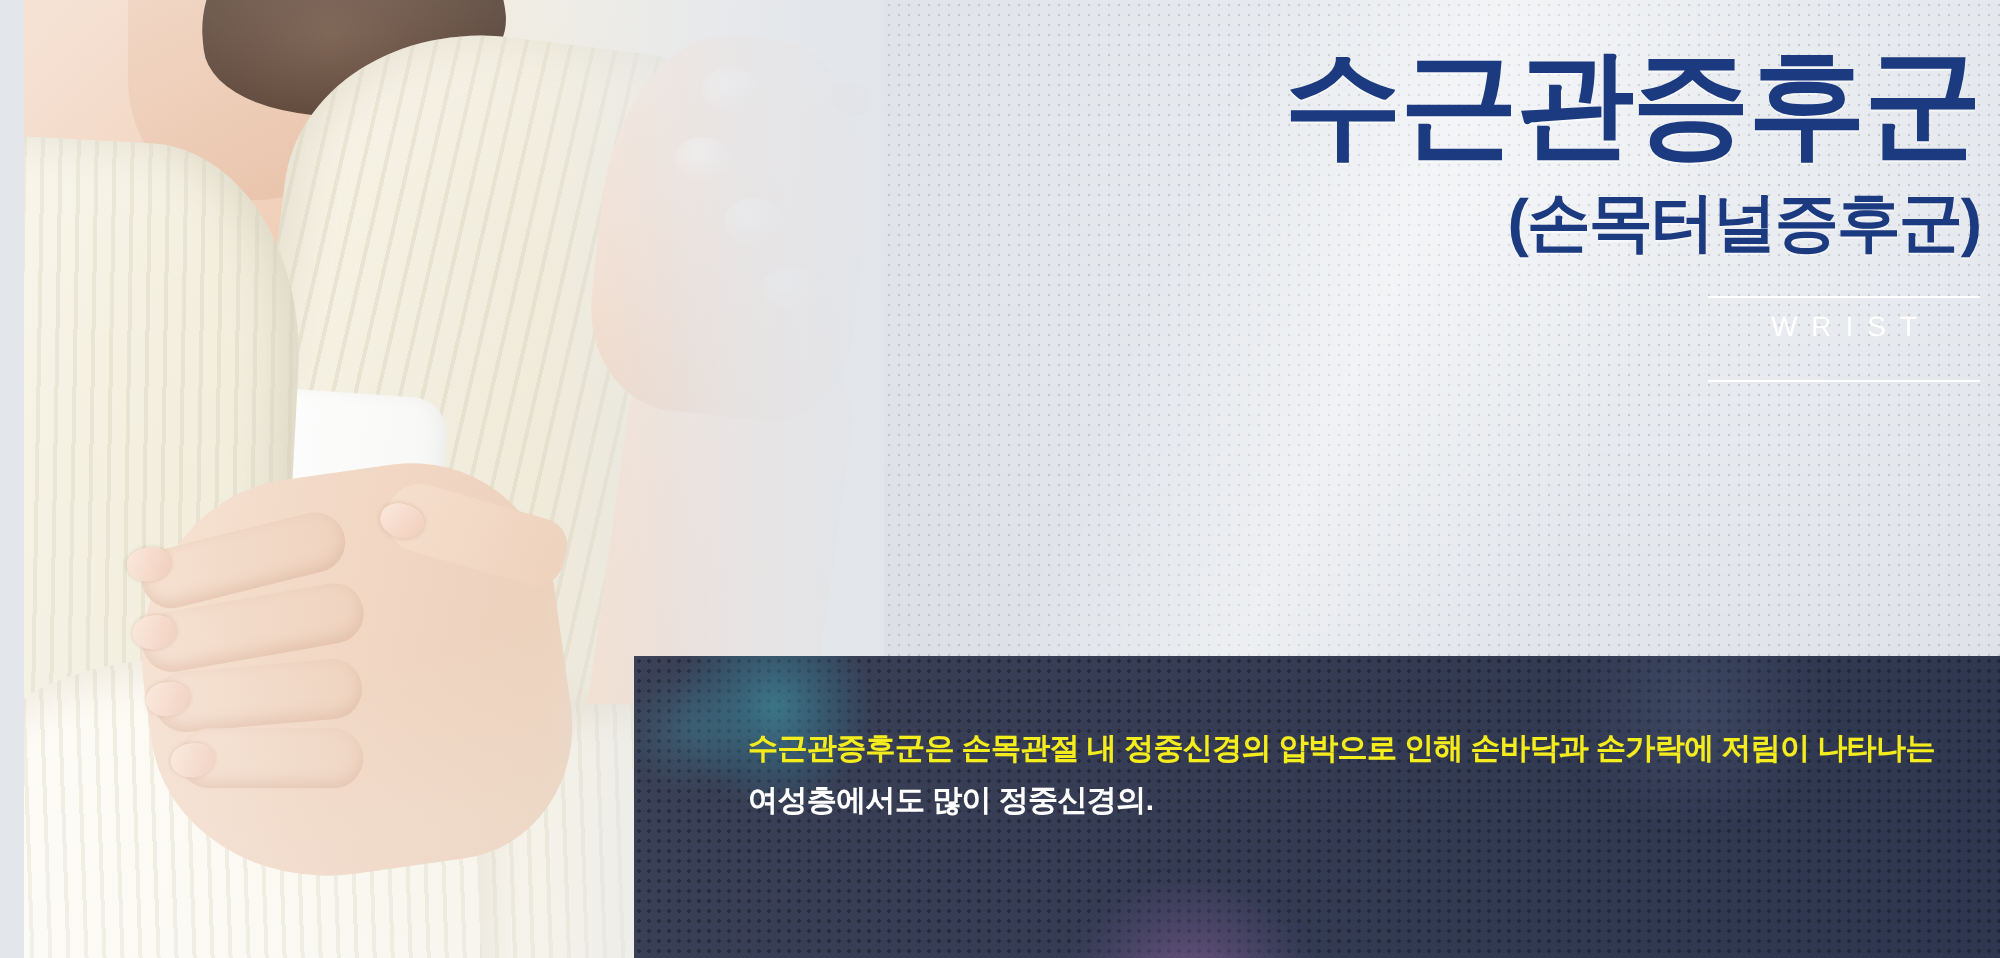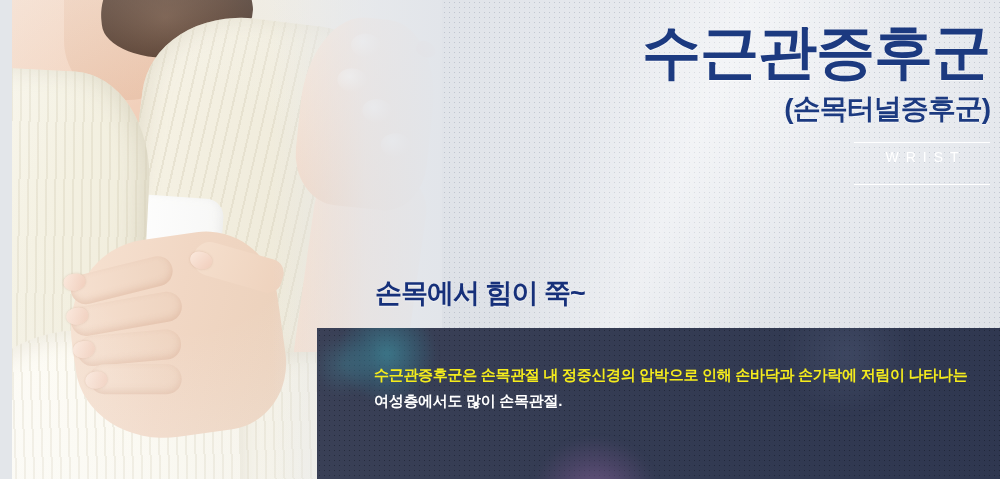--- a/index.html
+++ b/index.html
@@ -171,21 +171,21 @@
     text-align:right; z-index:20;
   }
   .h-main {
     font-size:59px; line-height:1.05; font-weight:bold;
     color:#1c3a80; letter-spacing:-1px;
     text-shadow:0 1px 0 rgba(255,255,255,.55);
     white-space:nowrap;
   }
   .h-sub {
     margin-top:6px;
-    font-size:28px; font-weight:bold;
+    font-size:32px; font-weight:bold;
     color:#1c3a80; letter-spacing:-1px;
     text-shadow:0 1px 0 rgba(255,255,255,.5);
     white-space:nowrap;
   }
   .eyebrow {
     margin-top:14px;
     display:inline-block;
     padding:6px 4px 19px 4px;
     border-top:1.5px solid #ffffff;
     border-bottom:1.5px solid #ffffff;
@@ -306,32 +306,31 @@
   </div>
 
   <div class="title-block">
     <div class="h-main">수근관증후군</div>
     <div class="h-sub">(손목터널증후군)</div>
     <div class="eyebrow">
       <span>WRIST</span>
     </div>
   </div>
 
-  <div class="tagline">손목에서 힘이 쭉~</div>
 
   <div class="panel">
     <div class="dots-dark"></div>
     <div class="bokeh bokeh-dim"></div>
     <div class="bokeh bokeh-teal"></div>
     <div class="bokeh bokeh-teal2"></div>
     <div class="bokeh bokeh-purple"></div>
 
     <div class="panel-text">
       <p>
         <span class="hl">수근관증후군은 손목관절 내 정중신경의 압박으로 인해 손바닥과 손가락에 저림이 나타나는</span><span></span>
       </p>
       <p>
-        <span class="hl"></span><span>여성층에서도 많이 손목관절.</span>
+        <span class="hl"></span><span>여성층에서도 많이 정중신경의.</span>
       </p>
     </div>
   </div>
 
 </div>
 
 </body></html>

